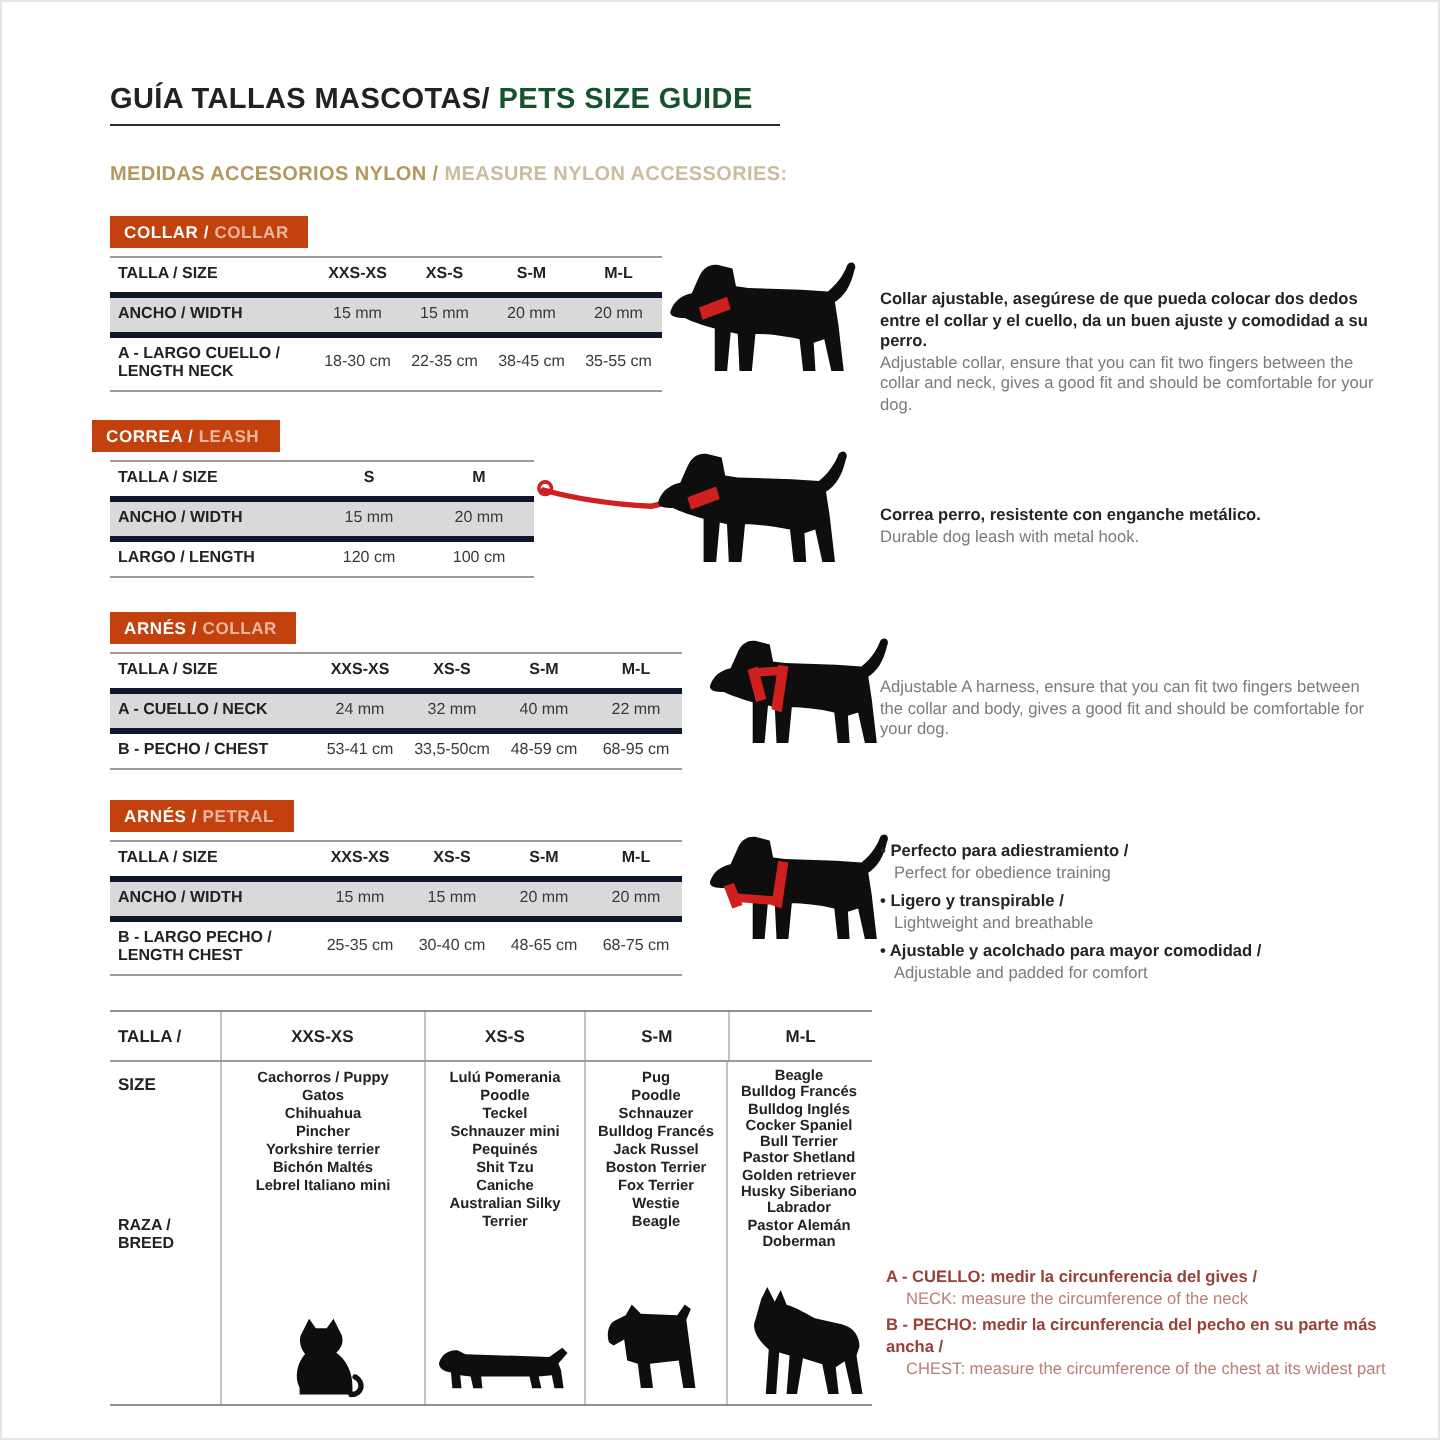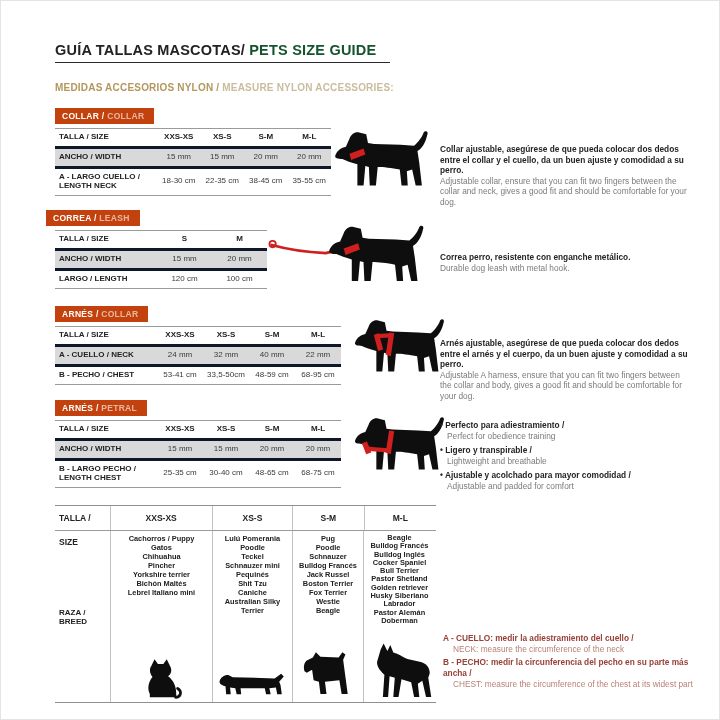--- a/index.html
+++ b/index.html
@@ -171,21 +171,20 @@
     </tr>
   </tbody>
     </table>
   <svg class="illus" style="left:350px;top:310px;" width="102" height="72" viewBox="0 0 120 80">
     <path class="ink" d="M6,36 C8,30 13,27 18,26 L22,17 C24,12 28,9 33,10 L41,12 L43,22 L50,23 L80,24 L95,25 C99,22 104,16 106,10 C108,7 112,9 110,13 C108,22 104,28 99,31 L101,44 L104,70 L97,70 L93,52 L87,54 L88,70 L81,70 L79,52 C70,50 60,49 54,49 L52,70 L45,70 L44,49 L40,48 L38,70 L31,70 L31,46 C24,44 18,42 14,40 C9,40 5,39 6,36 Z"></path>
     <path class="red" d="M28,27 L34,25 L39,44 L33,46 Z"></path>
     <path class="red" d="M46,24 L52,25 L48,52 L42,50 Z"></path>
     <path class="red" d="M30,26 L48,25 L48,30 L31,31 Z"></path>
   </svg>
   <p class="desc" style="left:440px;top:322px;">
-    <span class="es">Arnés ajustable, asegúrese de que pueda colocar dos dedos entre el arnés y el cuerpo, da un buen ajuste y comodidad a su perro.</span>
     <span class="en">Adjustable A harness, ensure that you can fit two fingers between the collar and body, gives a good fit and should be comfortable for your dog.</span>
   </p>
 
   <div class="badge" style="left:55px;top:400px;">
     <span>ARNÉS / </span><span class="b-en">PETRAL</span>
   </div>
   <table class="size-table" style="left:55px;top:420px;width:286px;">
     <tbody>
         <tr class="hdr">
       <td class="lbl">TALLA / SIZE</td>
@@ -303,21 +302,21 @@
           </div>
         <svg class="animal" width="64" height="58" viewBox="0 0 84 78">
           <path class="ink" d="M12,24 L16,10 L20,2 L25,12 L29,4 L33,14 C40,16 46,20 52,23 L70,27 C78,29 82,35 82,42 L80,48 L84,74 L77,74 L72,52 L66,56 L68,74 L61,74 L57,54 L44,50 L40,74 L33,74 L35,48 L28,46 L26,74 L19,74 L21,44 C14,38 9,30 12,24 Z"></path>
         </svg>
       </div>
     </div>
   </div>
 
   <div id="notes">
     <div class="note">
-      <div class="es">A - CUELLO: medir la adiestramiento del cuello /</div>
+      <div class="es">A - CUELLO: medir la circunferencia del gives /</div>
       <div class="en">NECK: measure the circumference of the neck</div>
     </div>
     <div class="note">
       <div class="es">B - PECHO: medir la circunferencia del pecho en su parte más ancha /</div>
       <div class="en">CHEST: measure the circumference of the chest at its widest part</div>
     </div>
   </div>
 
 </div>
 

